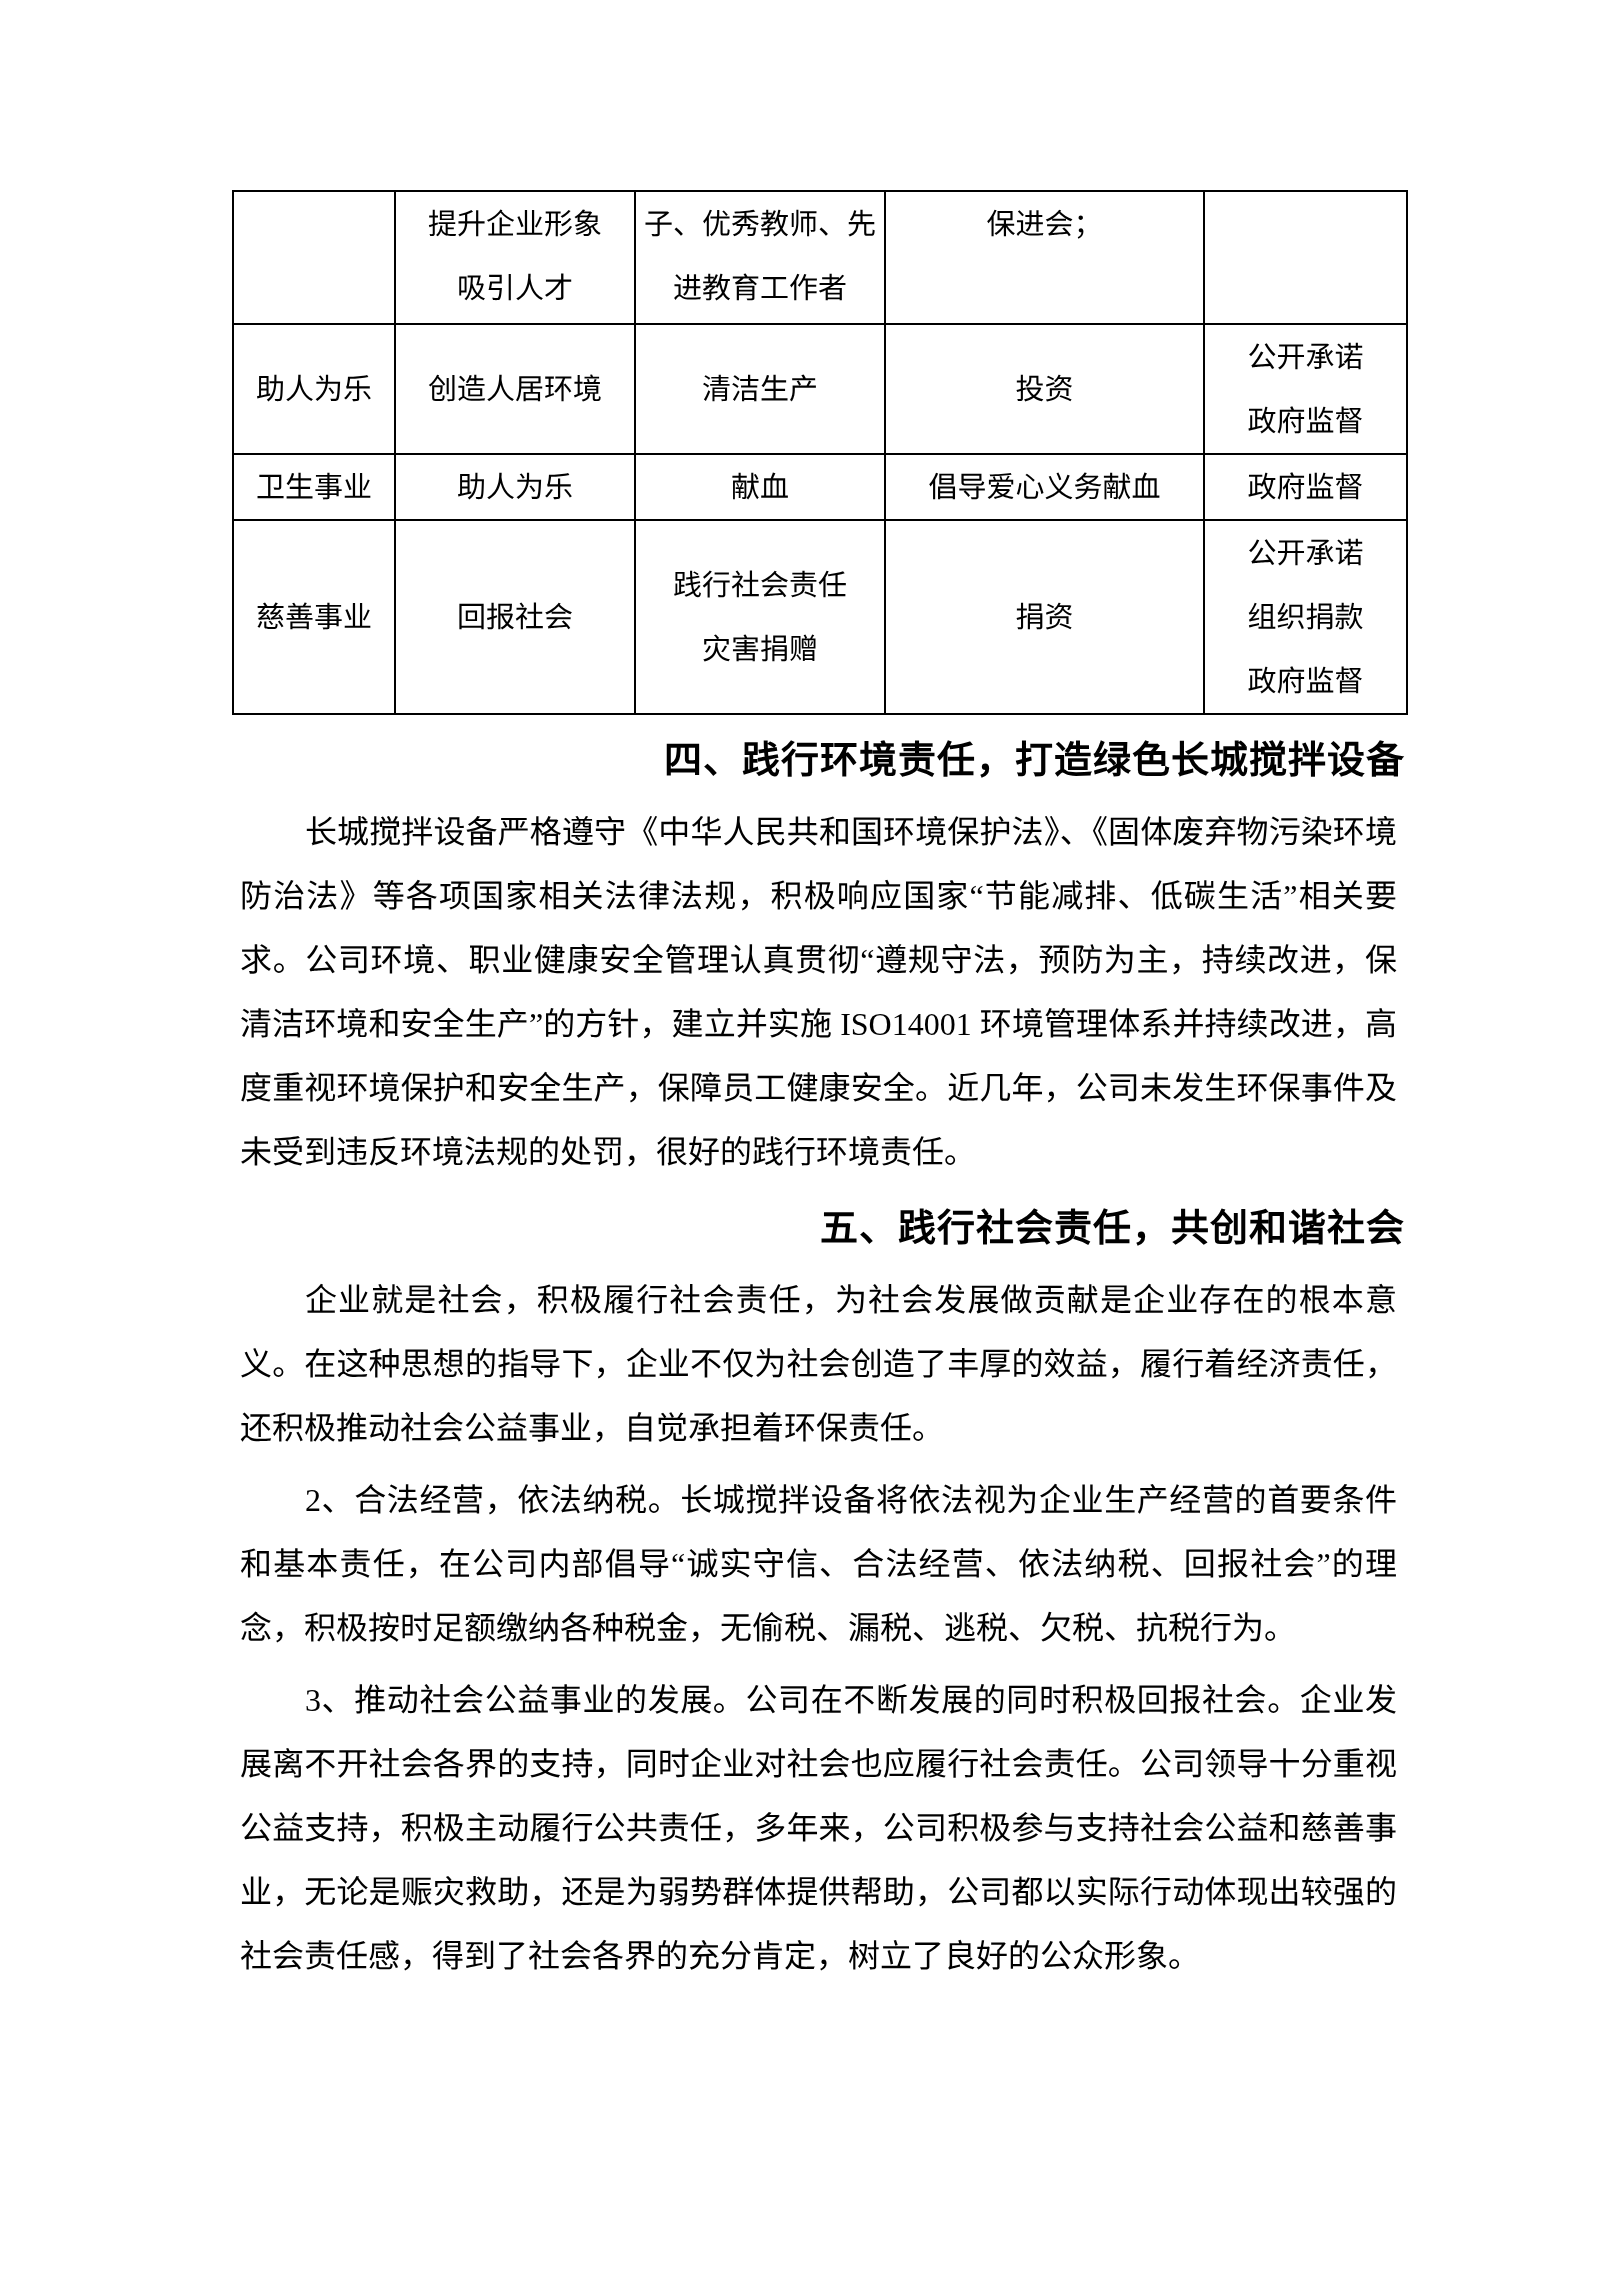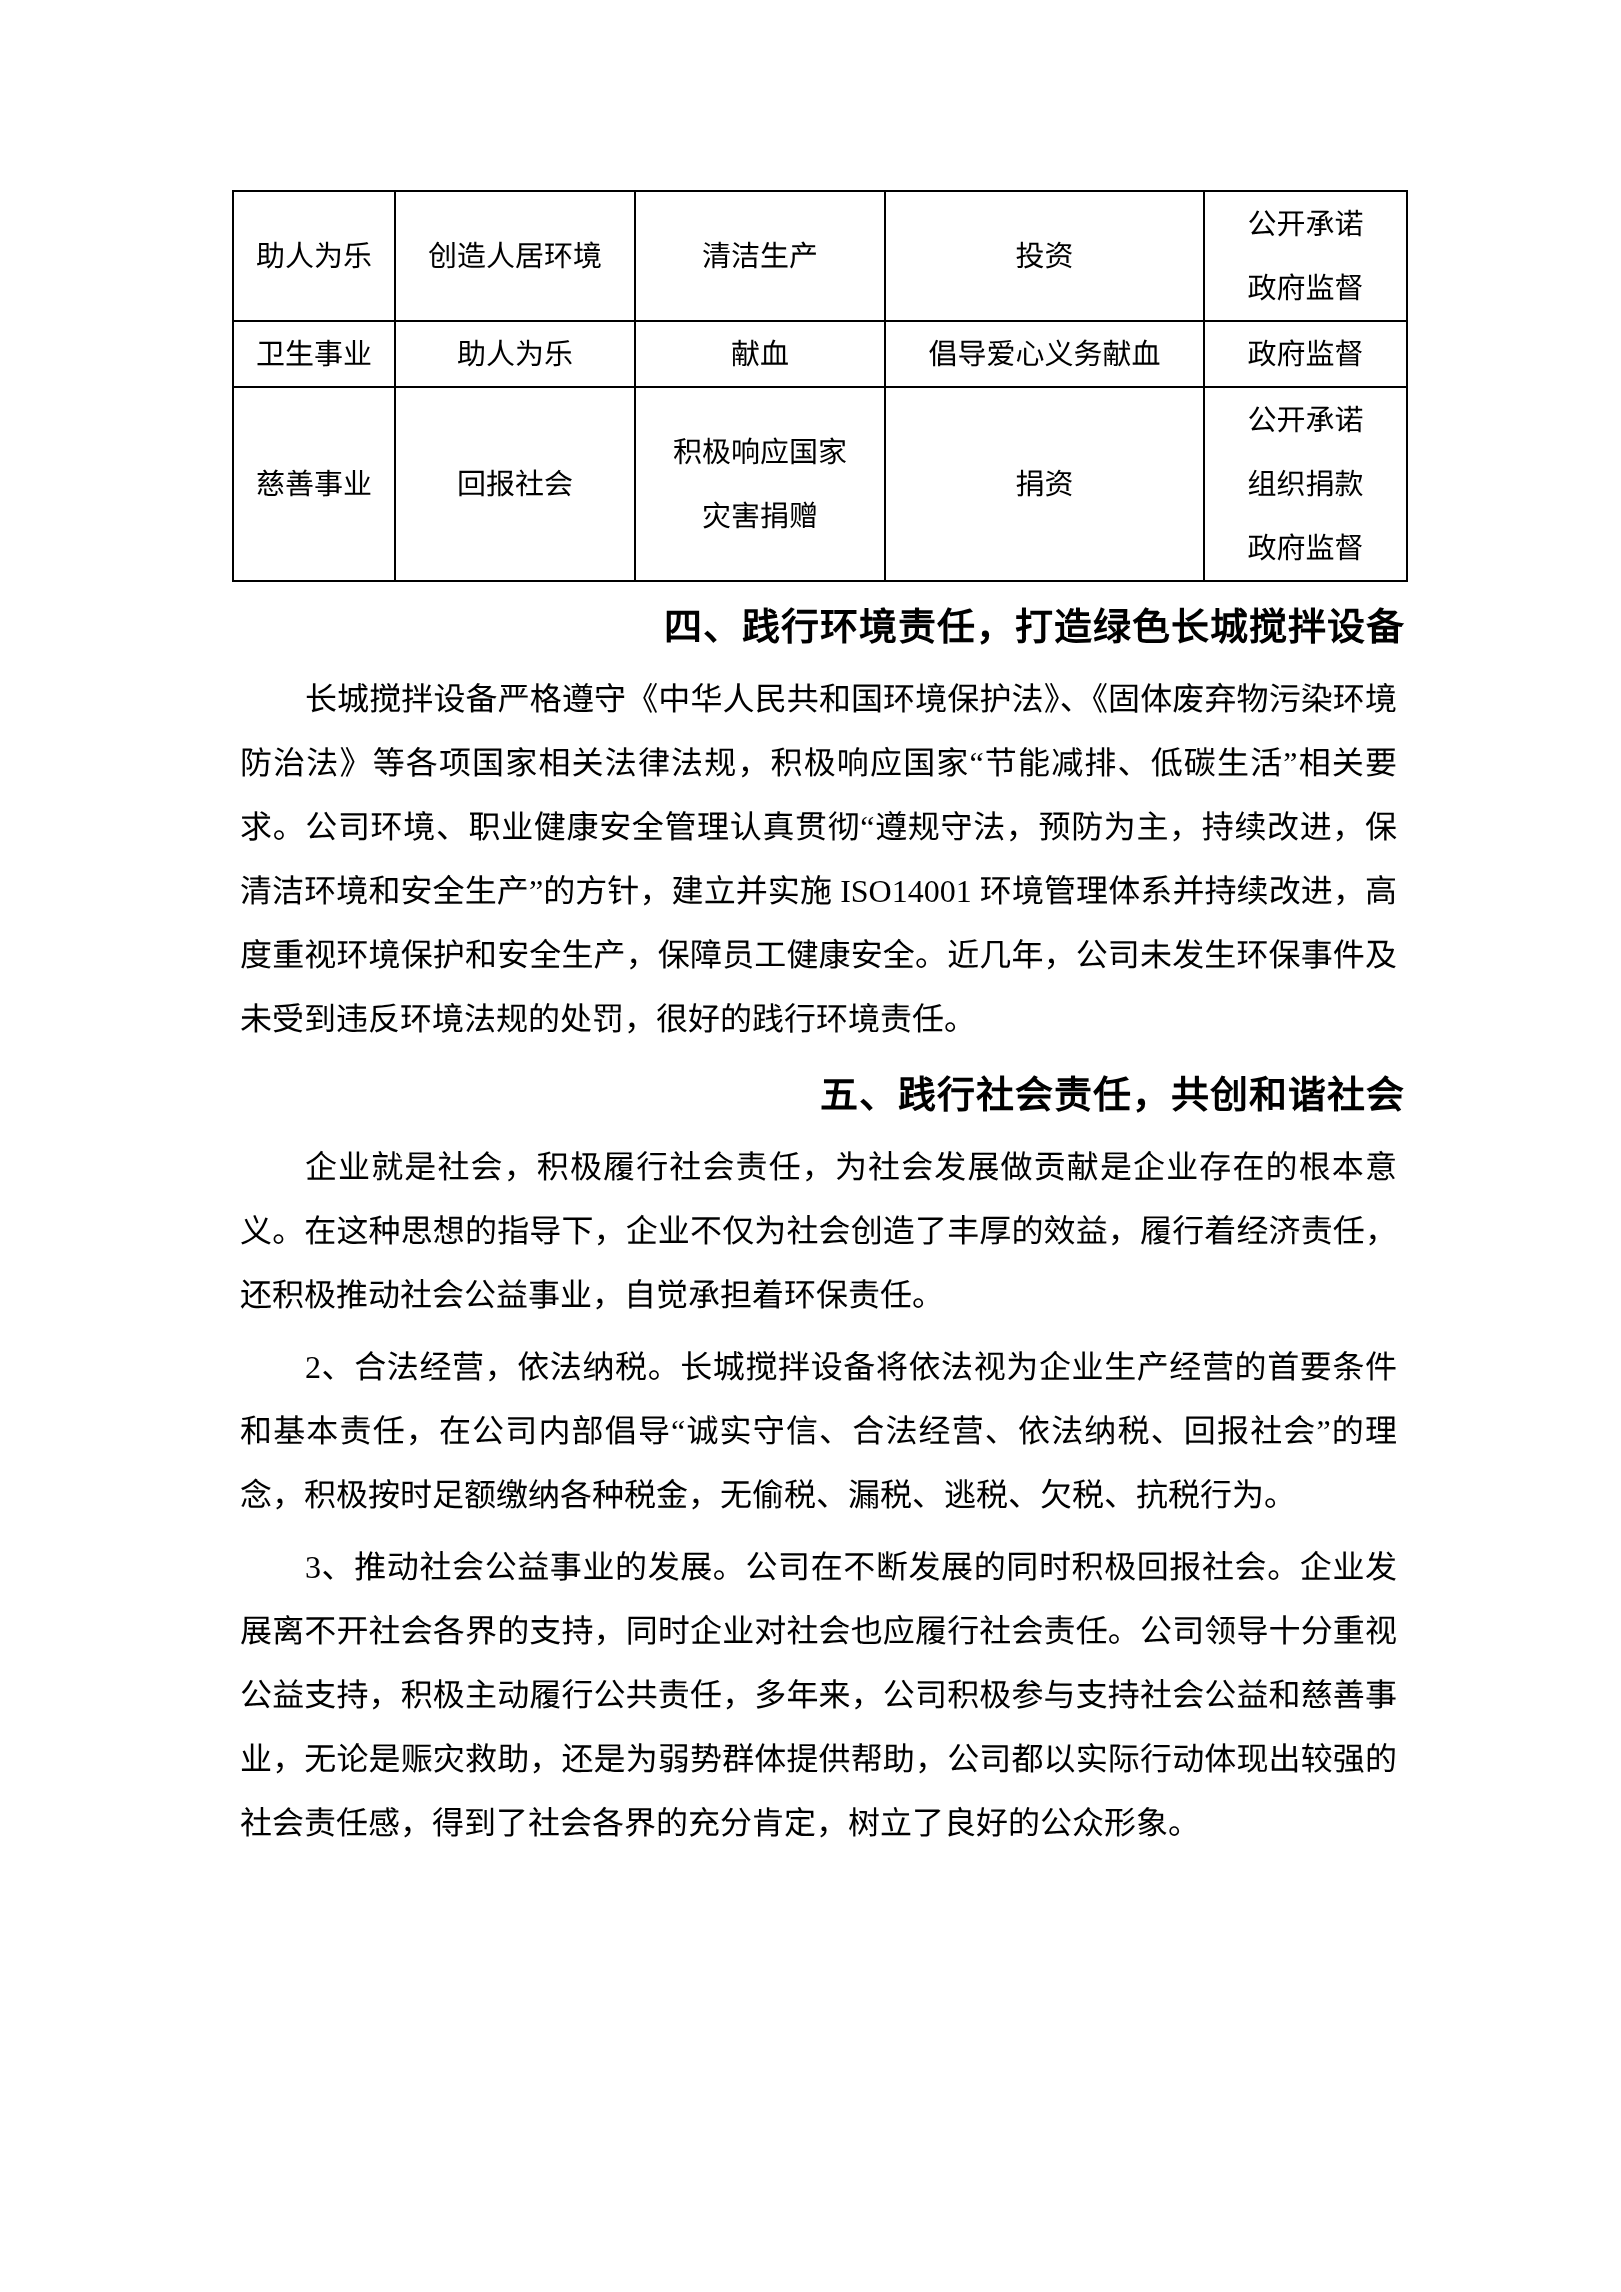--- a/index.html
+++ b/index.html
@@ -66,20 +66,35 @@
 
     <table class="csr">
       <colgroup>
         <col style="width:162px">
         <col style="width:240px">
         <col style="width:250px">
         <col style="width:319px">
         <col style="width:203px">
       </colgroup>
       <tbody>
+        <tr class="row-cont">
+          <td></td>
+          <td>
+            <div class="cell-line">提升企业形象</div>
+            <div class="cell-line">吸引人才</div>
+          </td>
+          <td>
+            <div class="cell-line">子、优秀教师、先</div>
+            <div class="cell-line">进教育工作者</div>
+          </td>
+          <td>
+            <div class="cell-line">保进会；</div>
+          </td>
+          <td></td>
+        </tr>
         <tr class="row-env">
           <td>
             <div class="cell-line">助人为乐</div>
           </td>
           <td>
             <div class="cell-line">创造人居环境</div>
           </td>
           <td>
             <div class="cell-line">清洁生产</div>
           </td>
@@ -109,21 +124,21 @@
           </td>
         </tr>
         <tr class="row-charity">
           <td>
             <div class="cell-line">慈善事业</div>
           </td>
           <td>
             <div class="cell-line">回报社会</div>
           </td>
           <td>
-            <div class="cell-line">积极响应国家</div>
+            <div class="cell-line">践行社会责任</div>
             <div class="cell-line">灾害捐赠</div>
           </td>
           <td>
             <div class="cell-line">捐资</div>
           </td>
           <td>
             <div class="cell-line">公开承诺</div>
             <div class="cell-line">组织捐款</div>
             <div class="cell-line">政府监督</div>
           </td>

